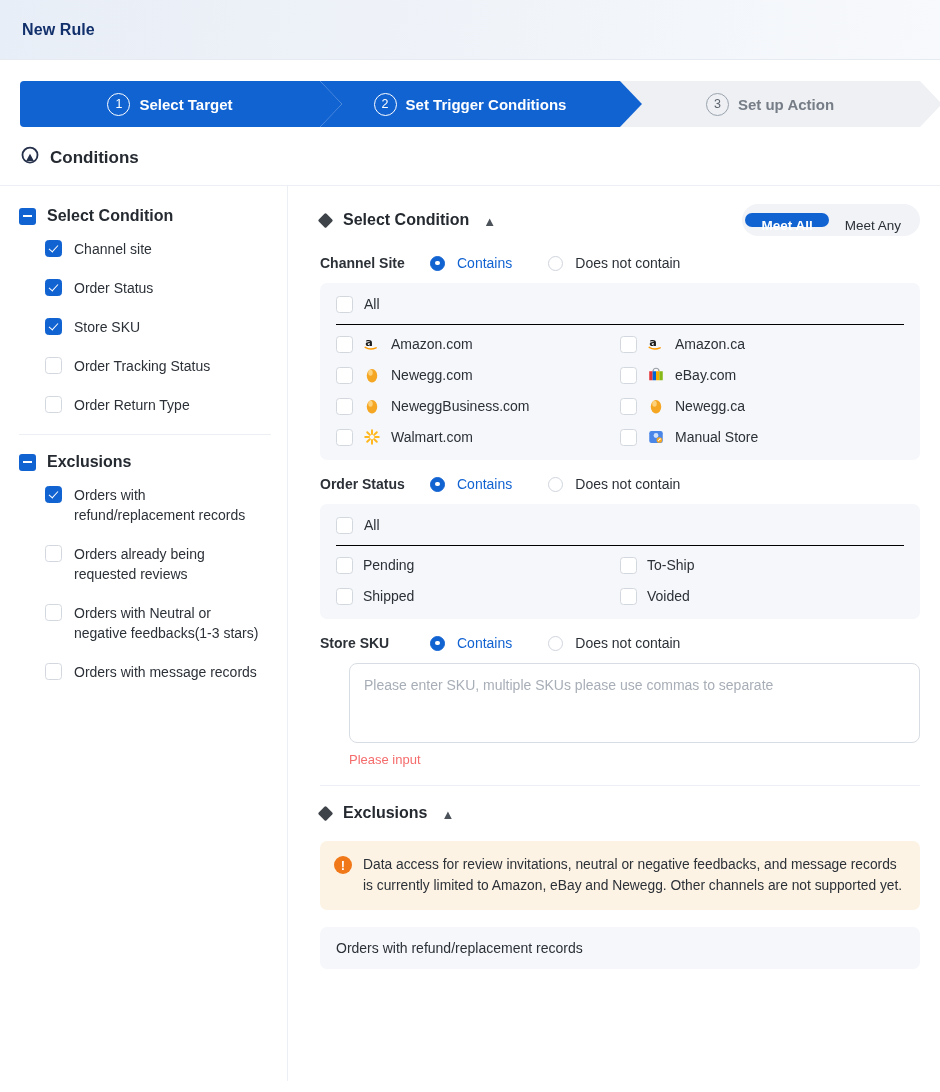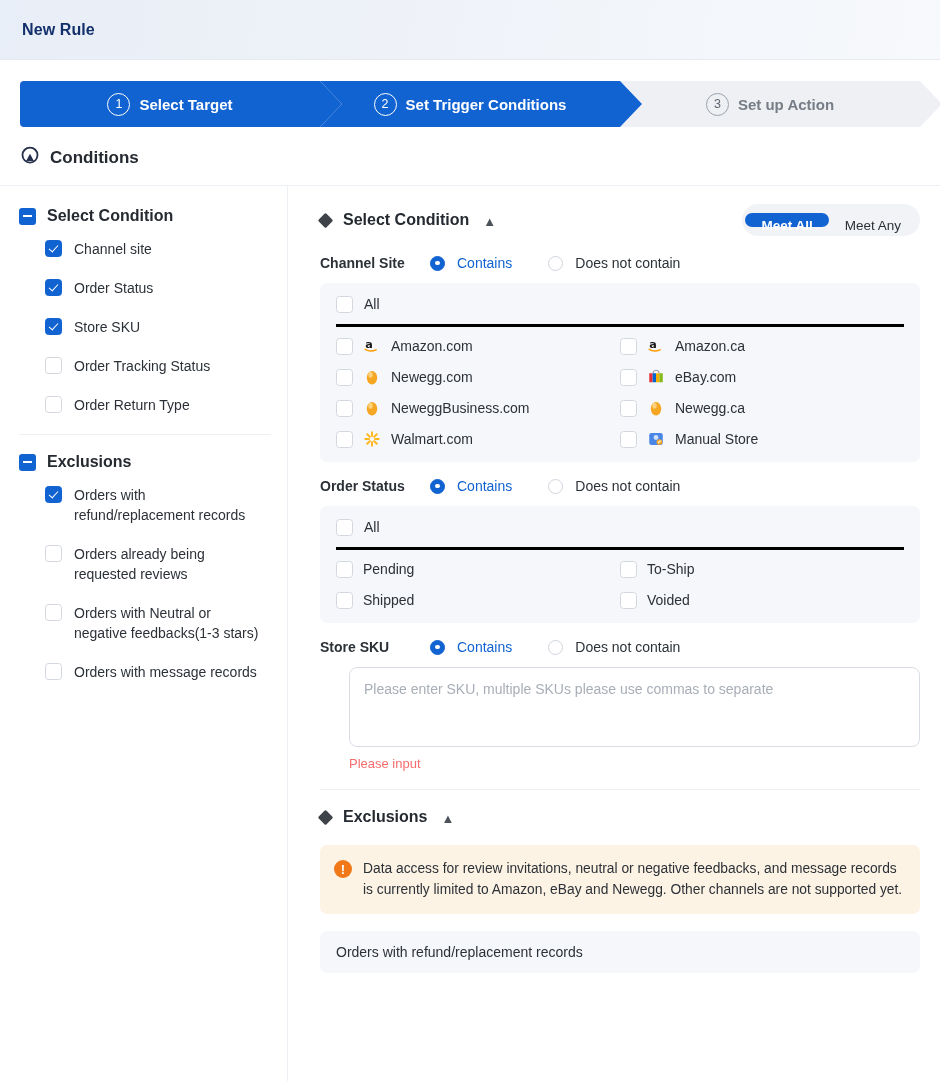--- a/index.html
+++ b/index.html
@@ -279,21 +279,21 @@
     background: #f5f7fa;
     border-radius: 7px;
     padding: 12px 16px 14px 16px;
     margin-bottom: 16px;
   }
   .cb-all {
     display: flex;
     align-items: center;
     gap: 11px;
     padding-bottom: 11px;
-    border-bottom: 3px solid #000000;
+    border-bottom: 1px solid #000000;
     margin-bottom: 10px;
   }
   .cb-grid {
     display: grid;
     grid-template-columns: 1fr 1fr;
     row-gap: 13px;
   }
   .cb-item {
     display: flex;
     align-items: center;

